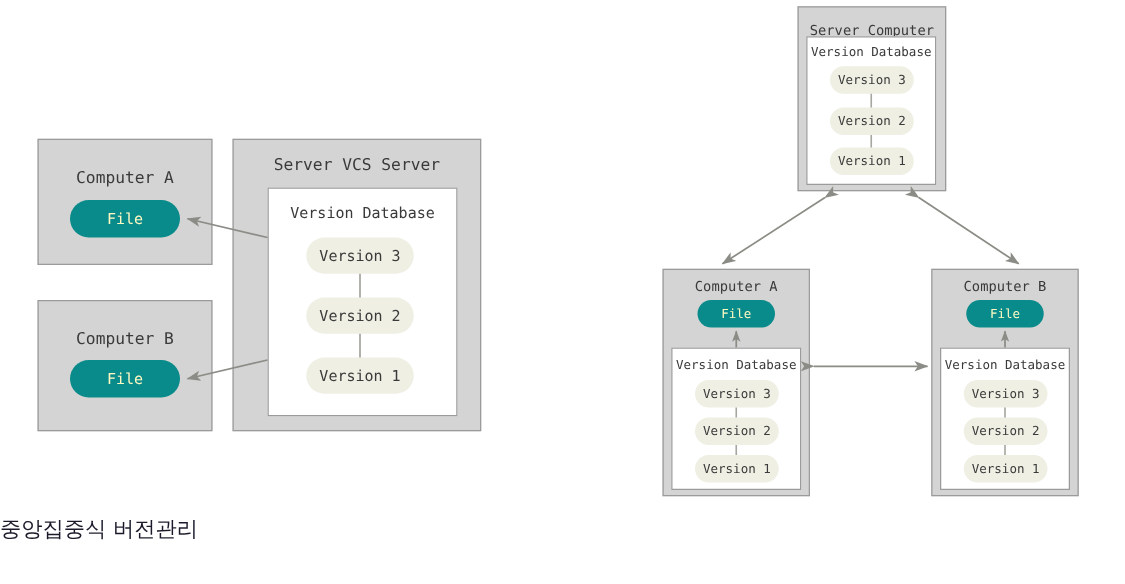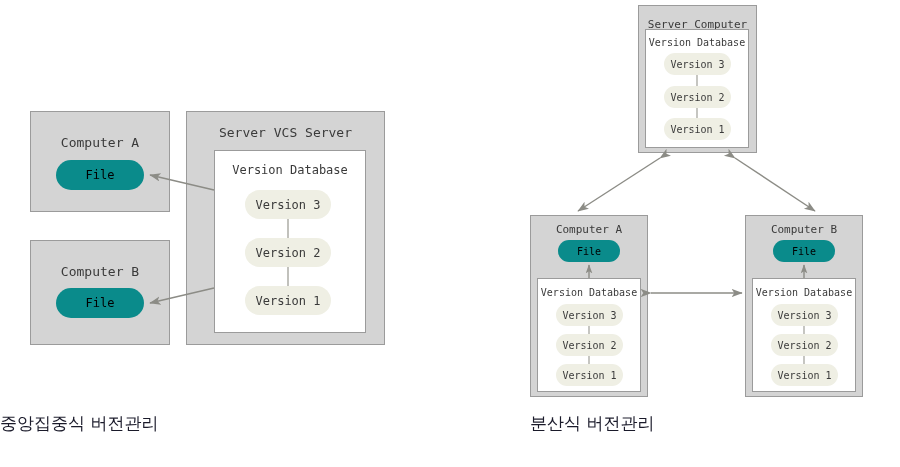--- a/index.html
+++ b/index.html
@@ -35,21 +35,21 @@
   }
   
   .pill{
     position:absolute;
     display:flex;align-items:center;justify-content:center;
     box-sizing:border-box;
     white-space:nowrap;
   }
   .pill.file{
     background:#0a8b8b;
-    color:#000000;
+    color:#fef9c3;
     border-radius:999px;
   }
   .pill.version{
     background:#efefe4;
     color:#3a3a3a;
     border-radius:999px;
   }
   .caption{
     position:absolute;
     color:#1a1a2a;
@@ -146,15 +146,14 @@
     <line x1="804" y1="278" x2="804" y2="265" stroke="#8c8c86" stroke-width="1.4" marker-end="url(#ahs)"></line>
 
     <line x1="660" y1="158" x2="578" y2="211" stroke="#8c8c86" stroke-width="1.4" marker-start="url(#ah)" marker-end="url(#ah)"></line>
 
     <line x1="735" y1="158" x2="815" y2="211" stroke="#8c8c86" stroke-width="1.4" marker-start="url(#ah)" marker-end="url(#ah)"></line>
 
     <line x1="651" y1="293" x2="742" y2="293" stroke="#8c8c86" stroke-width="1.4" marker-start="url(#ah)" marker-end="url(#ah)"></line>
   </svg>
 
   <div class="caption" style="left:0px;top:412px;width:420px;font-size:17px;">중앙집중식 버전관리</div>
-  <div class="caption" style="left:530px;top:412px;width:340px;font-size:17px;">분산식 버전관리</div>
 
 </div>
 
 </body></html>

